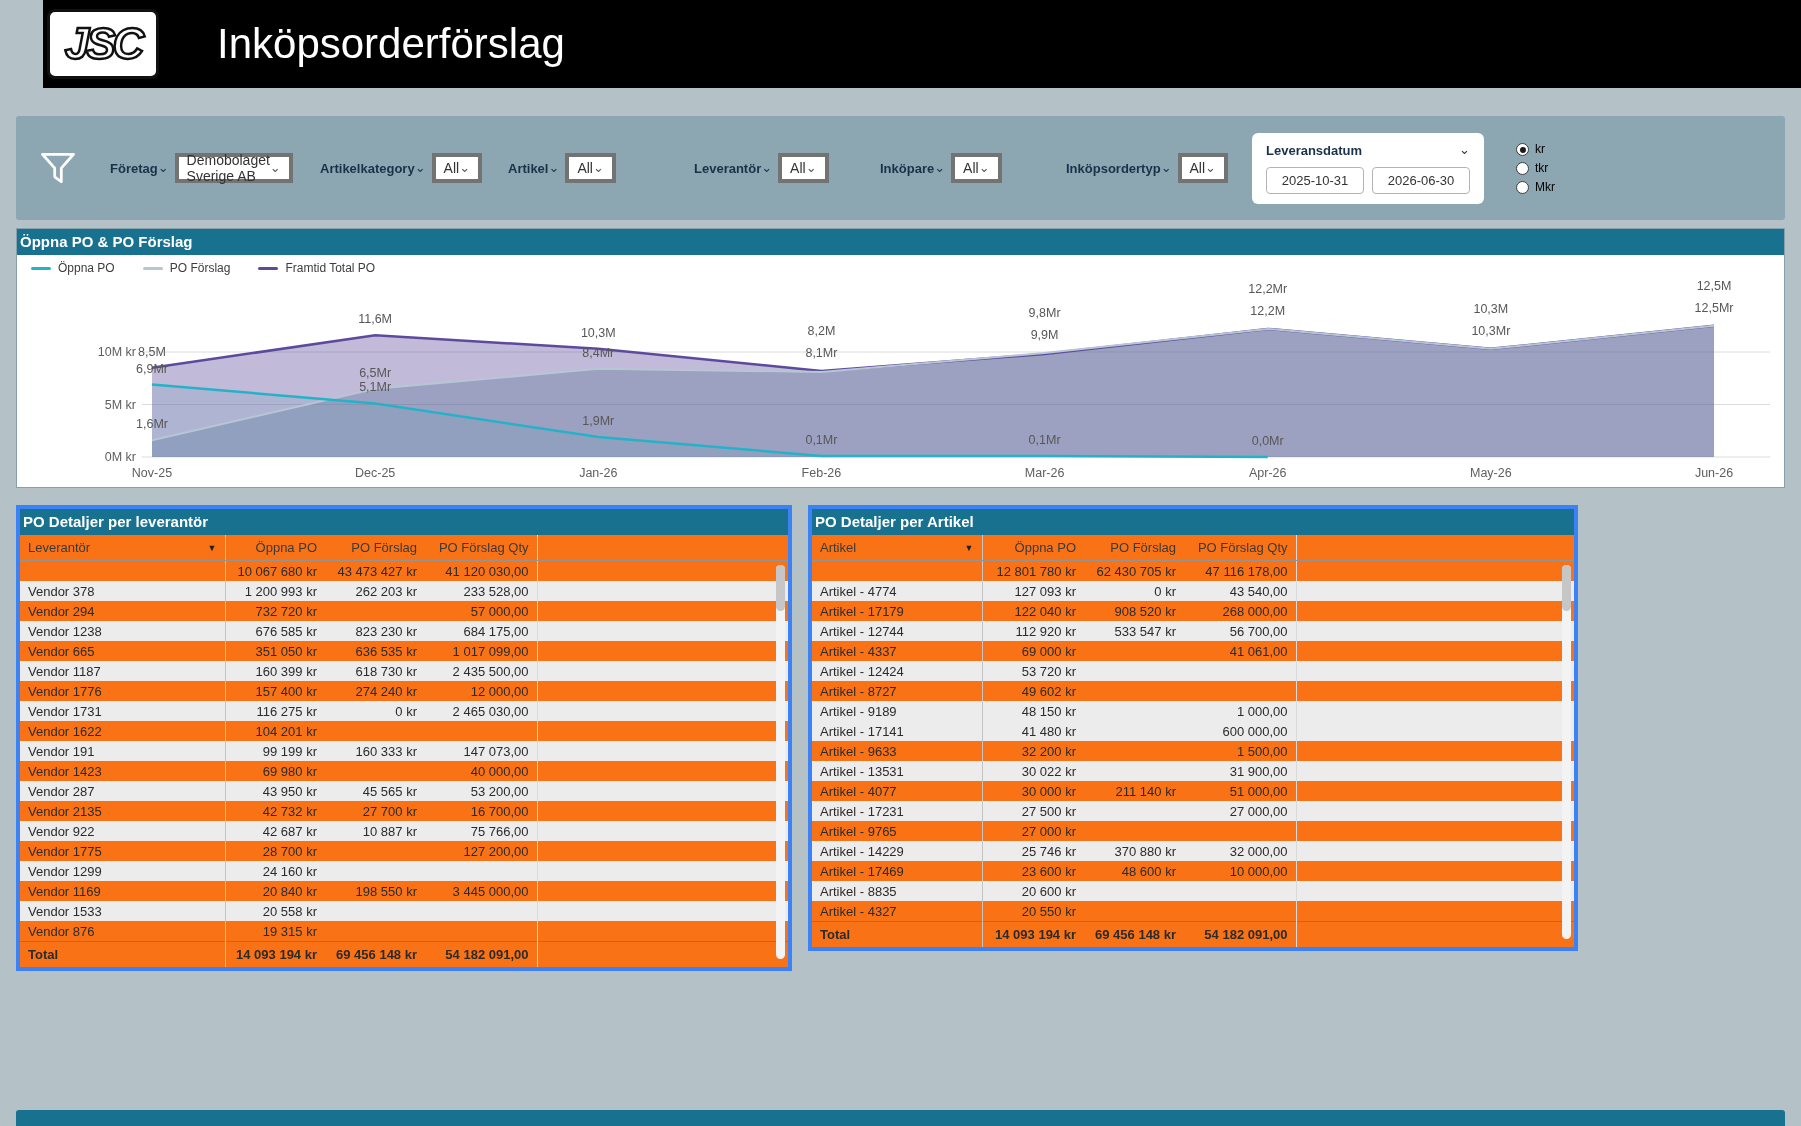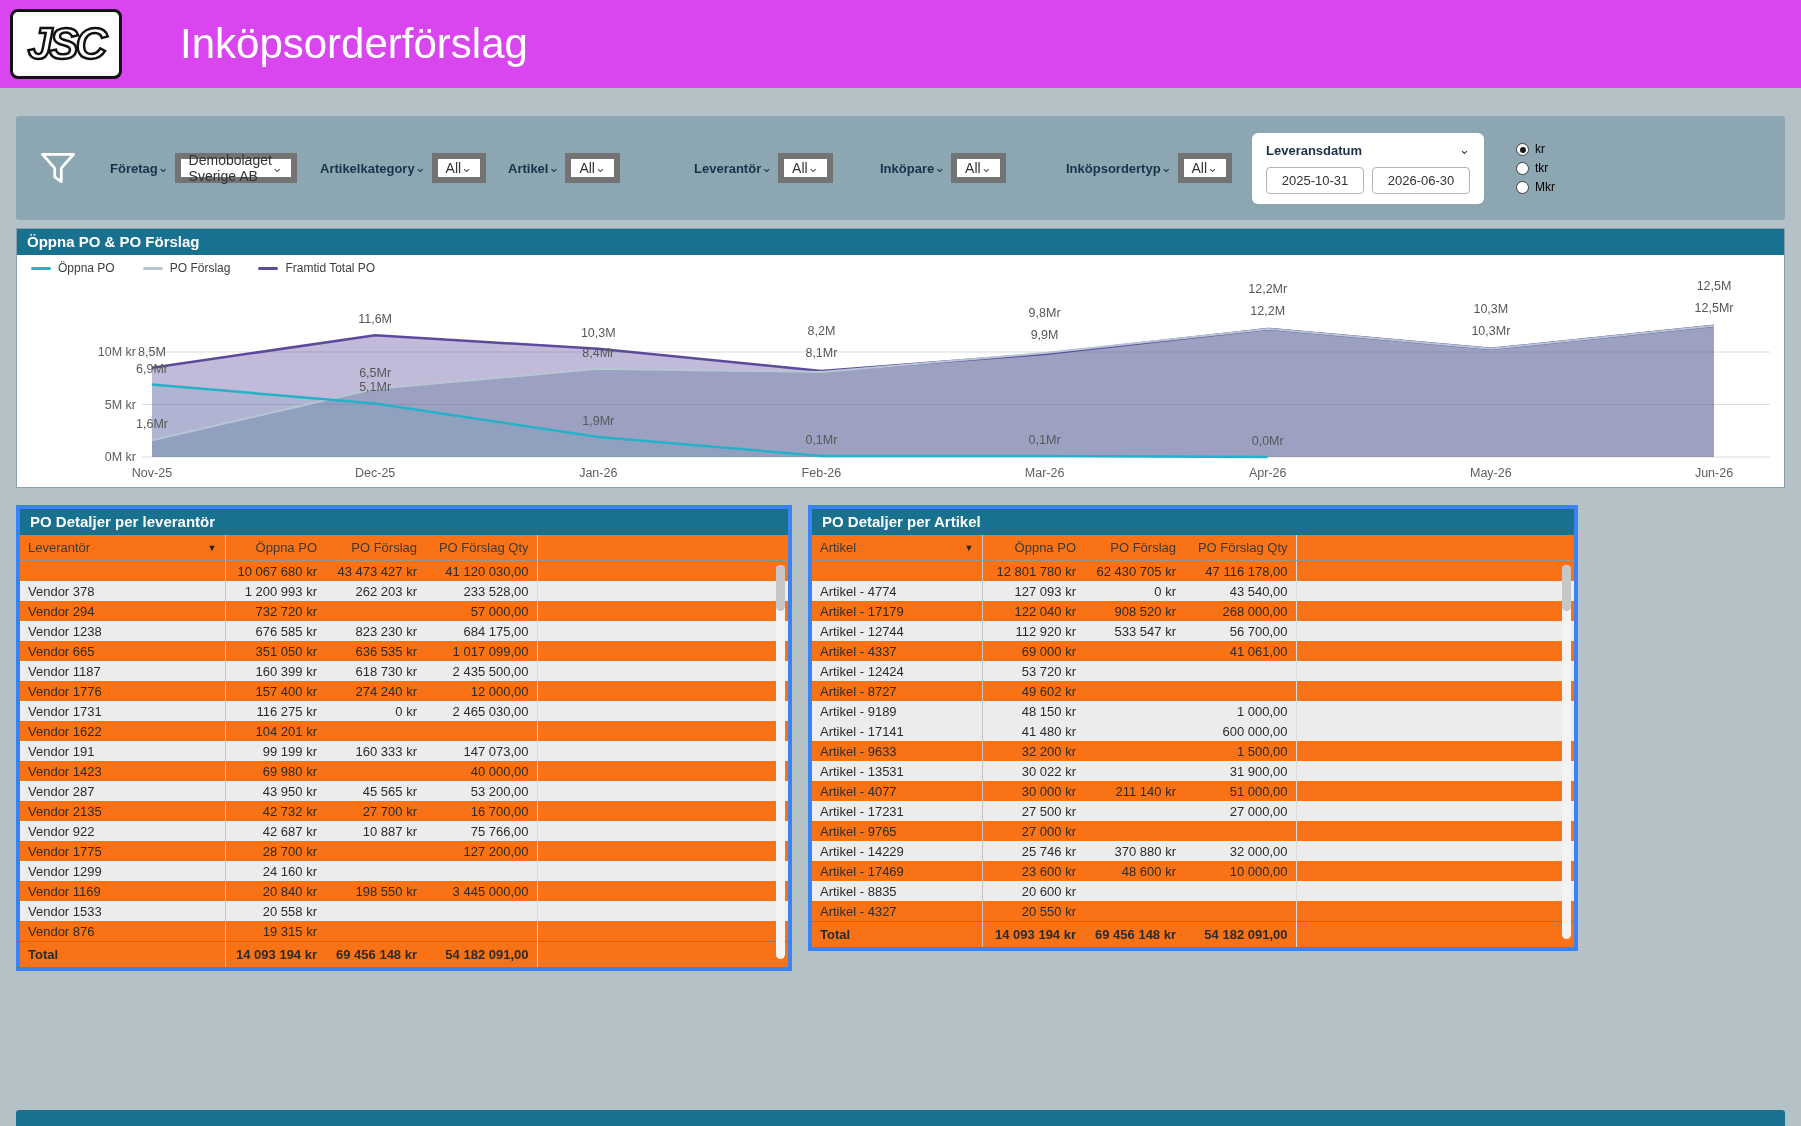--- a/index.html
+++ b/index.html
@@ -3,21 +3,21 @@
 <meta charset="utf-8">
 <title>Inköpsorderförslag</title>
 <style>
   * { box-sizing: border-box; }
   html,body { margin:0; padding:0; }
   body {
     width:1801px; height:1126px; position:relative; overflow:hidden;
     background:#b4c2c8; font-family:"Liberation Sans", sans-serif;
   }
   
-  .app-header { height:88px; background:#d946ef; display:flex; align-items:center; padding-left:10px; }
+  .app-header { height:88px; background:#000000; display:flex; align-items:center; padding-left:4px;margin-left:43px; }
   .logo-box {
     width:112px; height:70px; background:#ffffff; border-radius:8px;
     display:flex; align-items:center; justify-content:center; border:3px solid #111;
   }
   .logo-text {
     font-size:44px; font-weight:bold; font-style:italic; letter-spacing:-3px;
     color:#fff; -webkit-text-stroke:2.5px #111;
   }
   .app-title { color:#fff; font-size:42px; font-weight:400; margin-left:58px; }
 
@@ -25,37 +25,37 @@
   .filter-band {
     margin:28px 16px 0; height:104px; background:#8ca6b2; border-radius:3px;
     display:flex; align-items:center; padding:0 18px; gap:28px;
   }
   .funnel-wrap { width:48px; display:flex; justify-content:center; }
   .filter { display:flex; flex-direction:row; gap:6px; }
   .f-label-row { display:flex; justify-content:space-between; align-items:center;
     color:#19324a; font-size:13px; font-weight:700; }
   .f-chev { font-size:13px; font-weight:400; color:#19324a; line-height:10px; cursor:pointer; }
   .f-select {
-    background:#fff; border:6px solid #737373; height:30px; display:flex; align-items:center;
+    background:#fff; border:4px solid #737373; height:30px; display:flex; align-items:center;
     justify-content:space-between; padding:0 8px; font-size:14px; color:#333; cursor:pointer;
   }
   .f-select .f-chev { color:#555; }
   .date-panel { background:#fff; border-radius:6px; padding:10px 14px; width:232px; }
   .date-panel .f-label-row { margin-bottom:9px; }
   .date-inputs { display:flex; gap:8px; }
   .date-input { border:1px solid #b3b3b3; border-radius:4px; padding:5px 4px; font-size:13px;
     color:#333; flex:1; text-align:center; background:#fff; cursor:text; }
   .radio-group { display:flex; flex-direction:column; gap:5px; margin-left:4px; }
   .radio-option { display:flex; align-items:flex-end; gap:6px; font-size:12px; color:#000000; cursor:pointer; }
   .radio-dot { width:13px; height:13px; border-radius:50%; border:1px solid #3d3d3d; background:#fff; position:relative; flex:0 0 auto; }
   .radio-option.selected .radio-dot::after { content:""; position:absolute; inset:2.5px; border-radius:50%; background:#1b1b1b; }
 
   
   .panel-title { background:#17718f; color:#fff; font-size:15px; font-weight:700;
-    padding:4px 10px; height:26px; line-height:18px; }
+    padding:4px 3px; height:26px; line-height:18px; }
   .chart-card { margin:8px 16px 0; background:#fff; border:1px solid #87a0ab; }
   .legend { display:flex; gap:28px; padding:6px 14px 0; align-items:center; }
   .legend-item { display:flex; gap:7px; align-items:center; font-size:12px; color:#3d3d3d; cursor:pointer; }
   .legend-swatch { width:20px; height:3px; border-radius:2px; }
   .chart-svg { display:block; width:1767px; height:212px; }
   .chart-svg text { font-family:"Liberation Sans", sans-serif; }
   .chart-svg .grid { stroke:#dcdcdc; stroke-width:1; }
   .chart-svg .axis-label { fill:#5f5f5f; font-size:12.5px; }
   .chart-svg .dlabel { fill:#575757; font-size:12.5px; }
 

